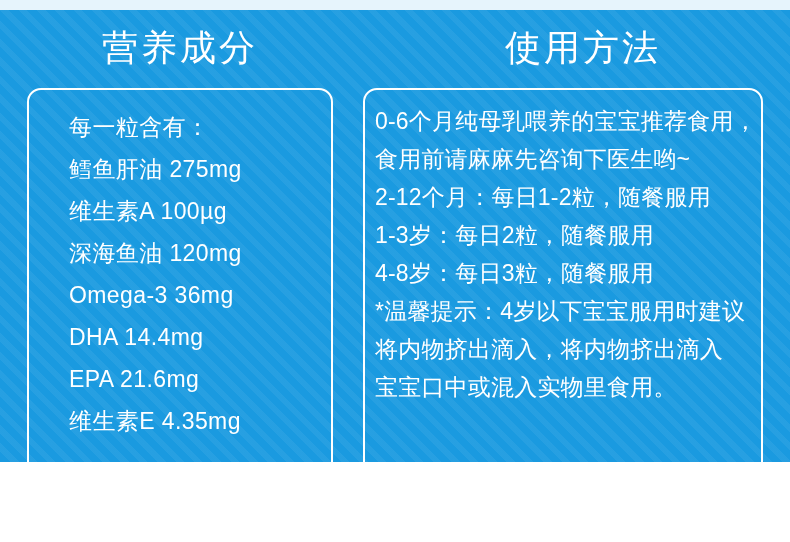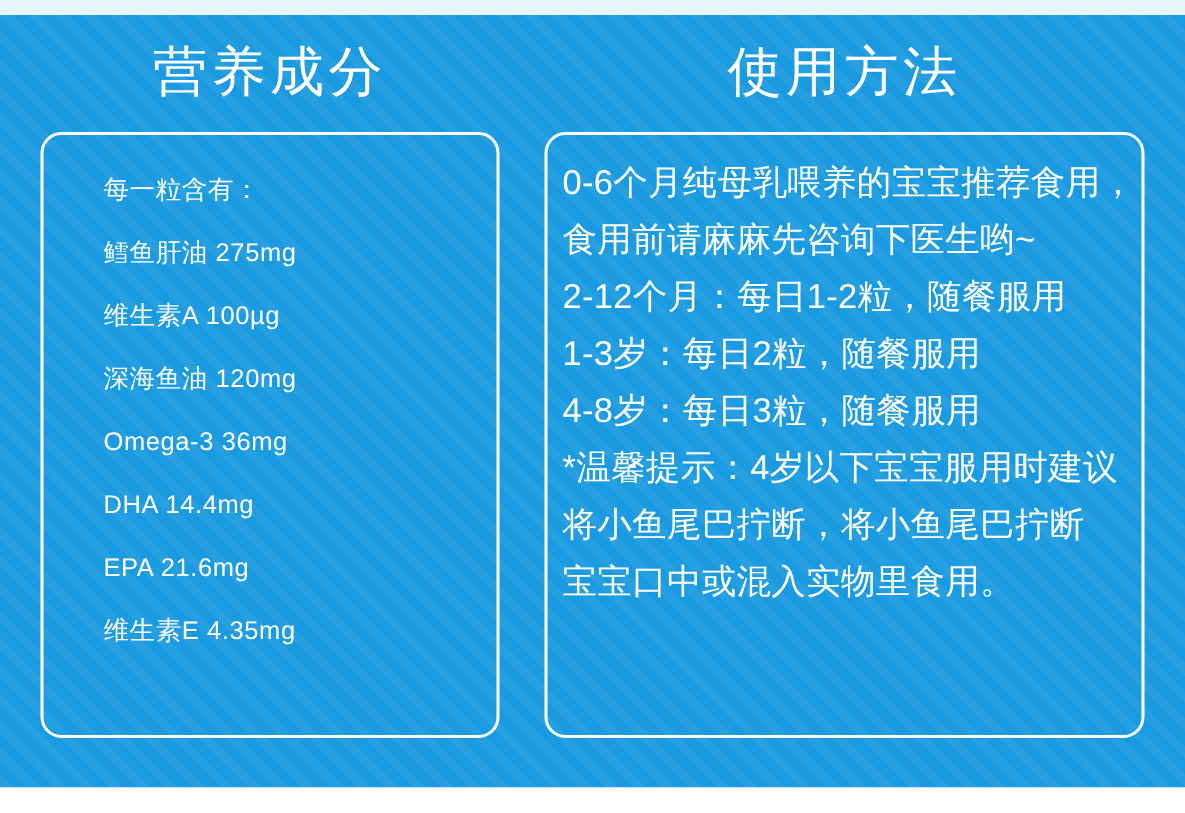--- a/index.html
+++ b/index.html
@@ -8,21 +8,21 @@
     padding: 0;
     background: #ffffff;
   }
   body {
     font-family: "Liberation Sans", "DejaVu Sans", sans-serif;
   }
 
   #page {
     position: relative;
     width: 790px;
-    height: 542px;
+    height: 462px;
     overflow: hidden;
     background: #ffffff;
   }
 
   
   .top-strip {
     position: absolute;
     left: 0;
     top: 0;
     width: 790px;
@@ -61,40 +61,40 @@
     position: absolute;
     color: #ffffff;
     font-size: 36px;
     line-height: 40px;
     letter-spacing: 3px;
     font-weight: 400;
     text-align: center;
     white-space: nowrap;
   }
   #title-left  { left: 27px;  top: 28px; width: 306px; }
-  #title-right { left: 363px; top: 28px; width: 400px; }
+  #title-right { left: 383px; top: 28px; width: 400px; }
 
   .card {
     position: absolute;
     border: 2px solid #ffffff;
     border-radius: 14px;
     box-sizing: border-box;
   }
   #card-left  { left: 27px;  top: 88px; width: 306px; height: 404px; }
   #card-right { left: 363px; top: 88px; width: 400px; height: 404px; }
 
   .card-body {
     position: absolute;
     color: #ffffff;
   }
   #body-left {
     left: 40px;
     top: 16px;
     right: 10px;
-    font-size: 17px;
+    font-size: 23px;
     line-height: 42px;
     letter-spacing: 0.4px;
   }
   #body-right {
     left: 10px;
     top: 12px;
     right: 6px;
     font-size: 23px;
     line-height: 38px;
     letter-spacing: 0.2px;
@@ -132,20 +132,20 @@
   <div class="section-title" id="title-right">使用方法</div>
 
   <div class="card" id="card-right">
     <div class="card-body" id="body-right">
       <span class="line">0-6个月纯母乳喂养的宝宝推荐食用，</span>
       <span class="line">食用前请麻麻先咨询下医生哟~</span>
       <span class="line">2-12个月：每日1-2粒，随餐服用</span>
       <span class="line">1-3岁：每日2粒，随餐服用</span>
       <span class="line">4-8岁：每日3粒，随餐服用</span>
       <span class="line">*温馨提示：4岁以下宝宝服用时建议</span>
-      <span class="line">将小鱼尾巴拧断，将小鱼尾巴拧断</span>
+      <span class="line">将内物挤出滴入，将内物挤出滴入</span>
       <span class="line">宝宝口中或混入实物里食用。</span>
     </div>
   </div>
 
   <div class="bottom-strip"></div>
 
 </div>
 
 </body></html>

